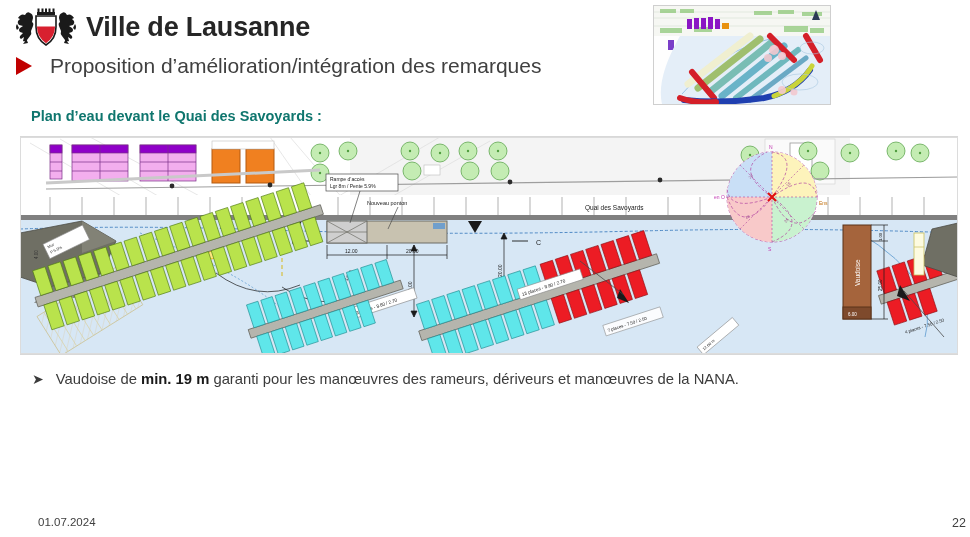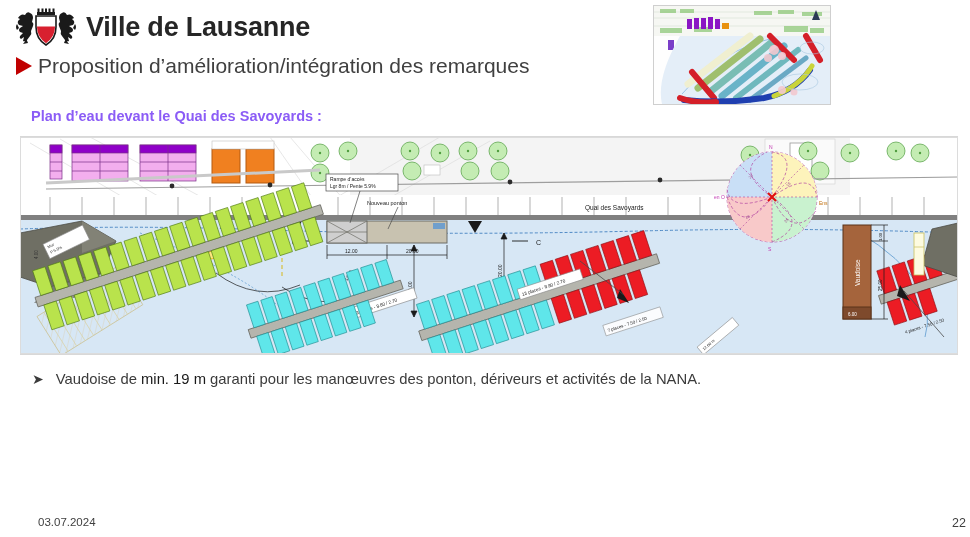--- a/index.html
+++ b/index.html
@@ -34,21 +34,21 @@
     font-weight: 600;
     color: #262626;
     letter-spacing: -0.2px;
     white-space: nowrap;
   }
   #subtitle-row {
     position: absolute;
     left: 16px; top: 54px;
     display: flex;
     align-items: center;
-    gap: 6px;
+    gap: 18px;
   }
   #subtitle-bullet {
     width: 0; height: 0;
     border-left: 16px solid #C00000;
     border-top: 9px solid transparent;
     border-bottom: 9px solid transparent;
   }
   #subtitle-text {
     font-size: 21px;
     color: #404040;
@@ -64,21 +64,21 @@
     background: #fdfdfc;
     overflow: hidden;
   }
 
   
   #plan-label {
     position: absolute;
     left: 31px; top: 108px;
     font-size: 14.5px;
     font-weight: bold;
-    color: #8b5cf6;
+    color: #0f766e;
     white-space: nowrap;
   }
 
   
   #plan-frame {
     position: absolute;
     left: 20px; top: 136px;
     width: 938px; height: 217px;
     background: #ffffff;
     border-top: 1px solid #d8d8d8;
@@ -99,21 +99,21 @@
   #bullet-arrow {
     font-size: 14px;
     color: #3b3b3b;
     line-height: 1;
   }
   #bullet-text {
     font-size: 14.8px;
     color: #3b3b3b;
     white-space: nowrap;
   }
-  #bullet-text b { font-weight: normal; color: #1a1a1a; }
+  #bullet-text b { font-weight: bold; color: #1a1a1a; }
 
   
   #footer-date {
     position: absolute;
     left: 38px; top: 516px;
     font-size: 11.5px;
     color: #404040;
   }
   #footer-page {
     position: absolute;
@@ -687,18 +687,18 @@
       <line x1="604" y1="158" x2="560" y2="124"></line>
     </g>
 
     <rect x="0.5" y="0.5" width="937" height="216" fill="none" stroke="#dcdcdc" stroke-width="1"></rect>
   </svg>
 </div>
 
 <div id="bullet-row">
   <span id="bullet-arrow">➤</span>
   <span id="bullet-text">
-    <span>Vaudoise de </span><b>min. 19 m</b><span> garanti pour les manœuvres des ponton, dériveurs et activités de la NANA.</span>
+    <span>Vaudoise de </span><b>min. 19 m</b><span> garanti pour les manœuvres des rameurs, dériveurs et manœuvres de la NANA.</span>
   </span>
 </div>
 
-<div id="footer-date">03.07.2024</div>
+<div id="footer-date">01.07.2024</div>
 <div id="footer-page">22</div>
 
 </body></html>

